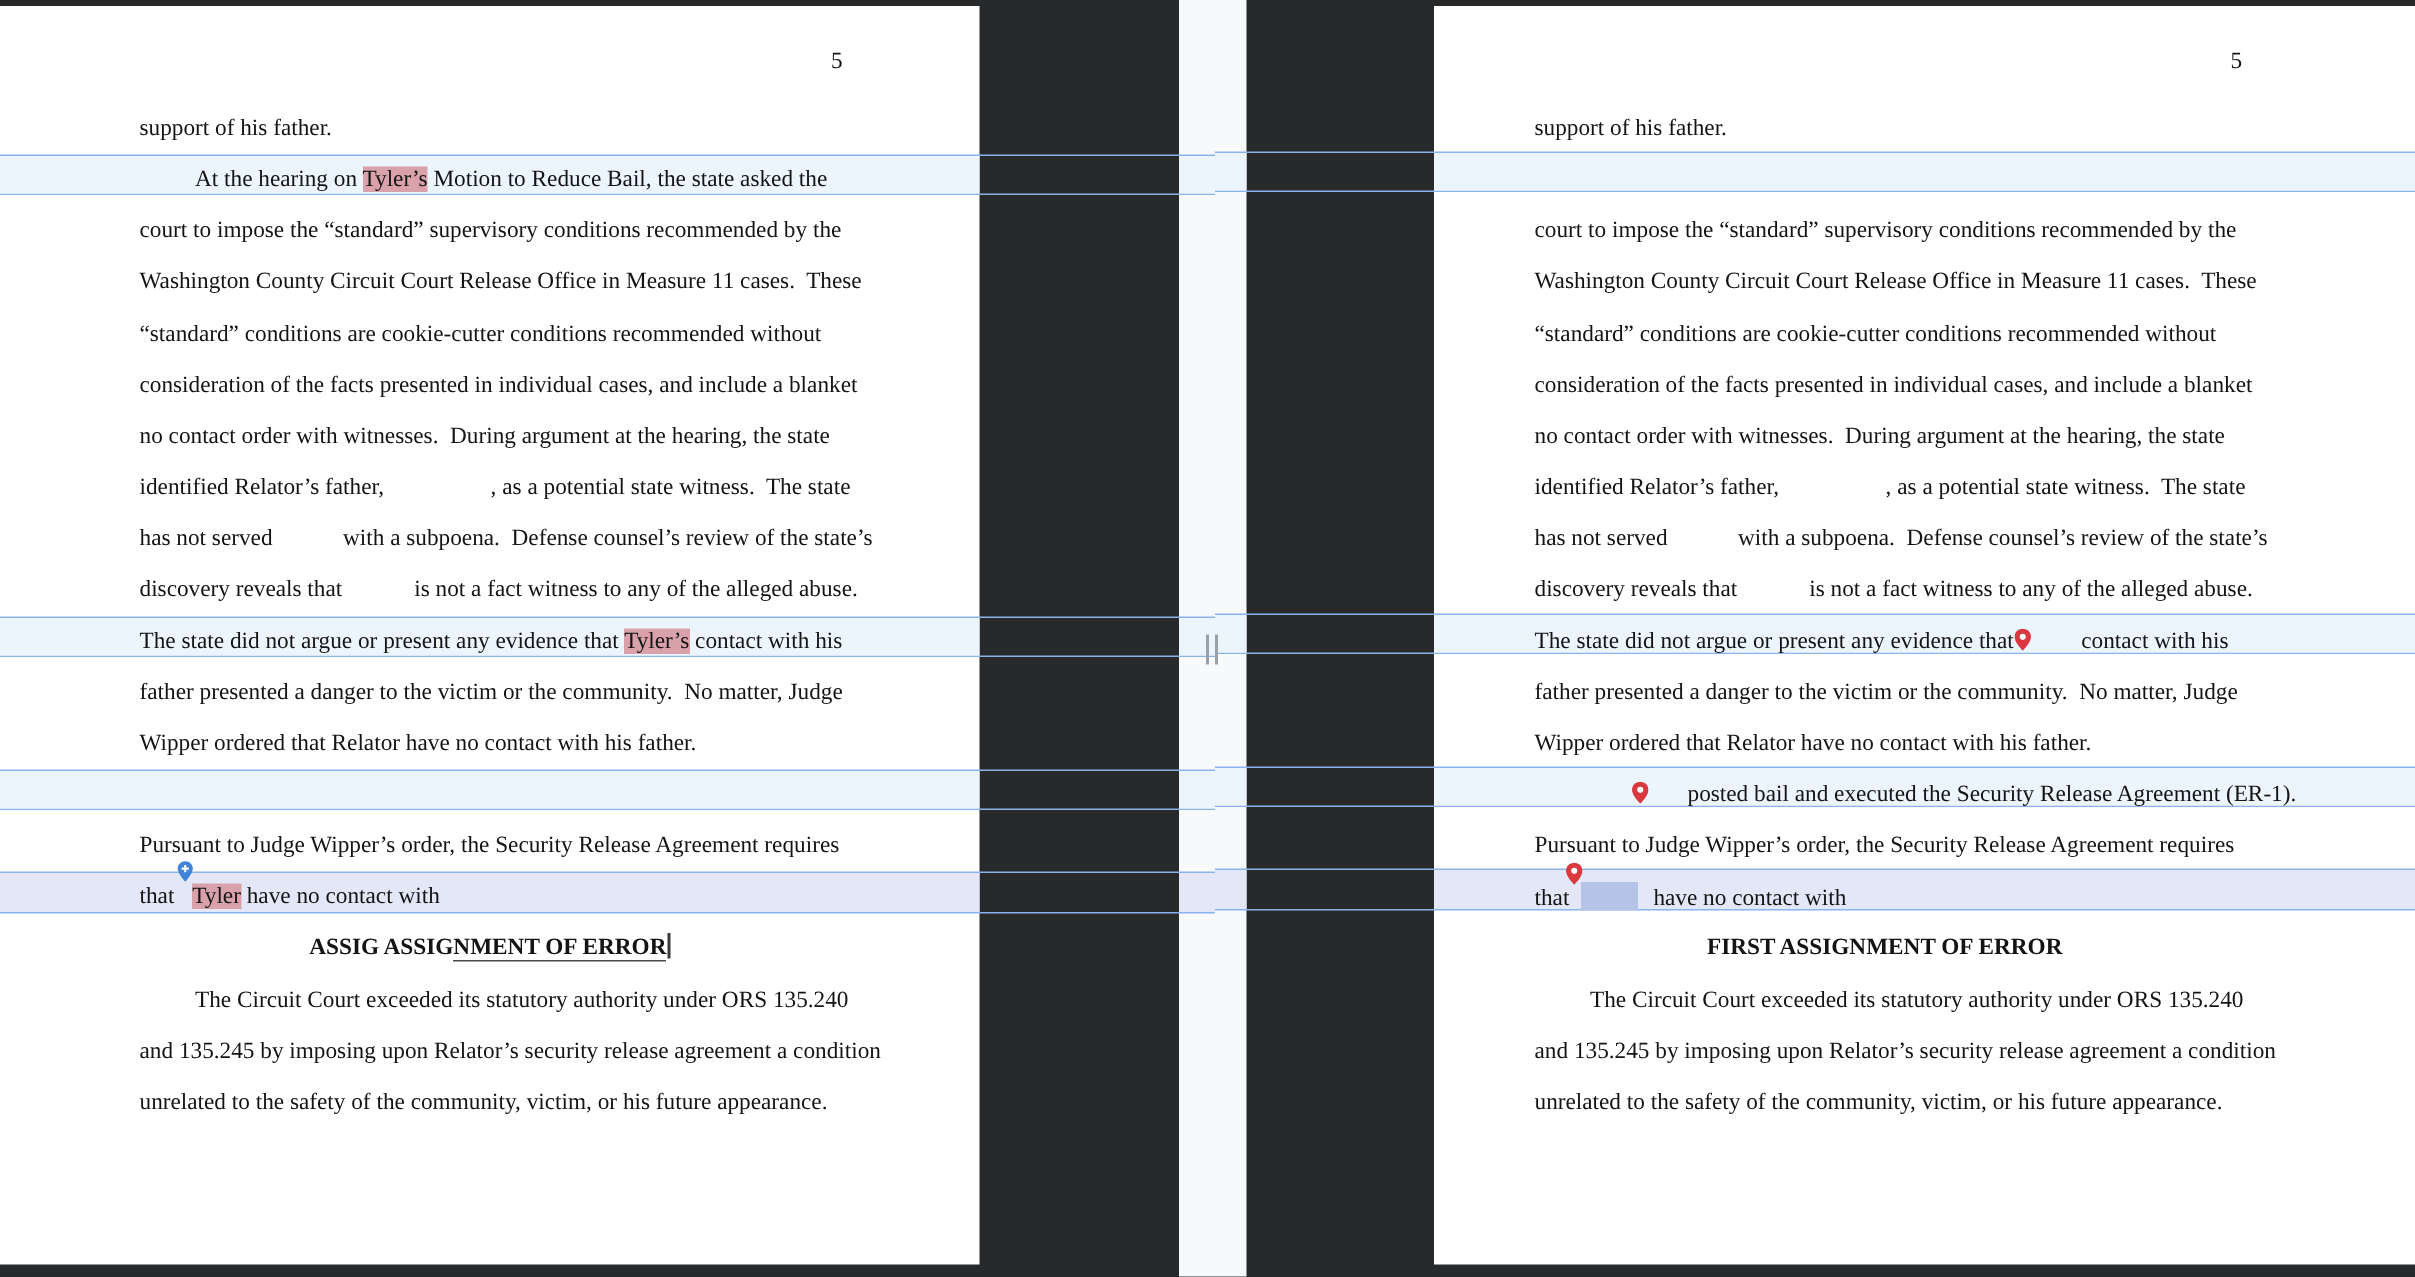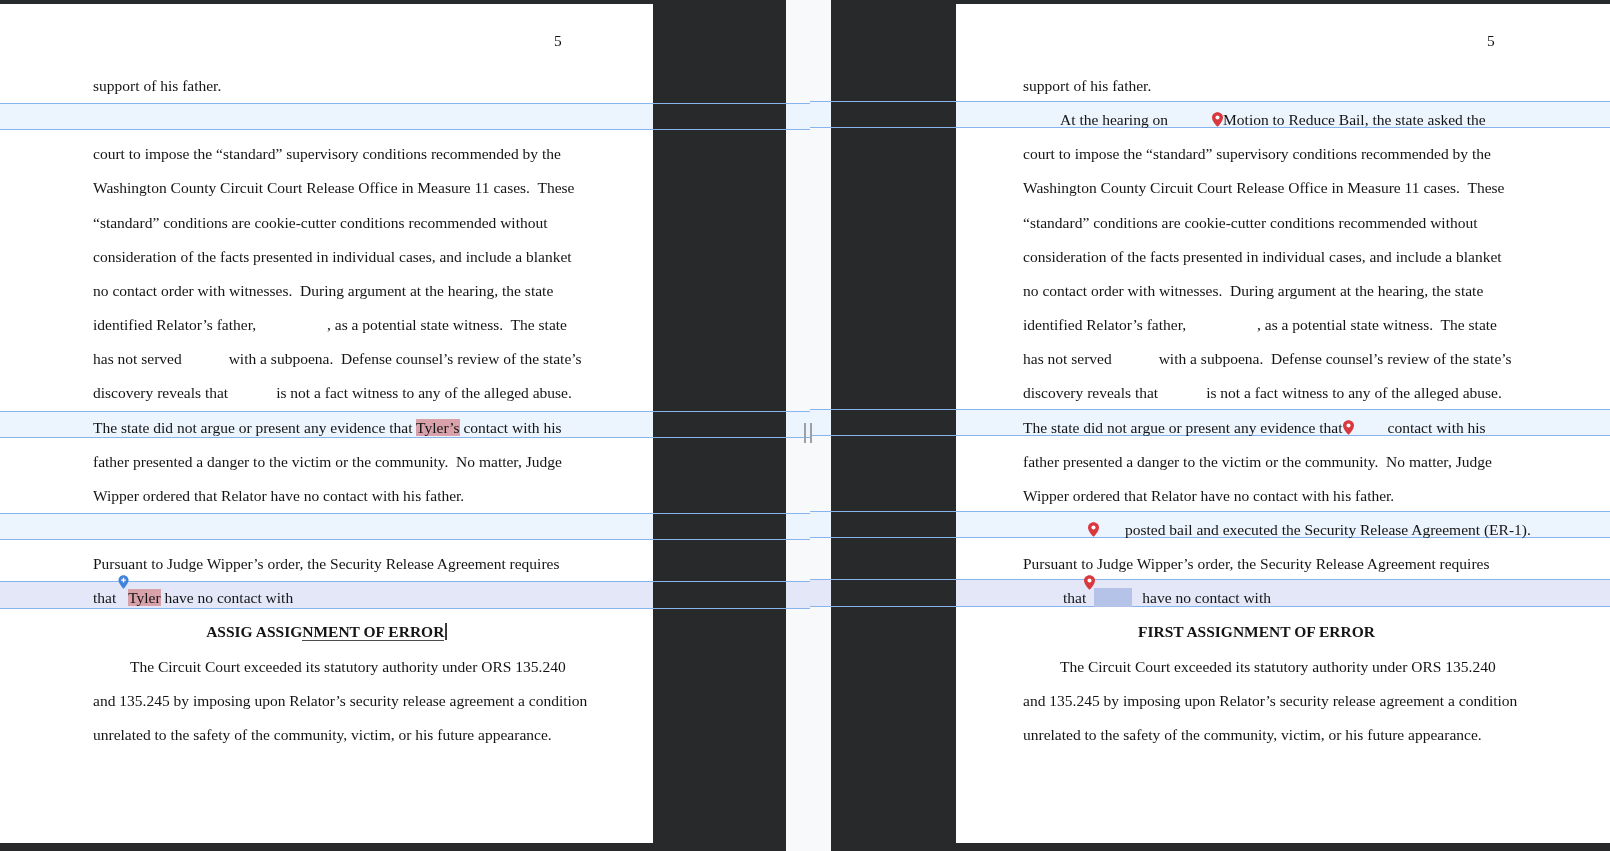--- a/index.html
+++ b/index.html
@@ -91,20 +91,21 @@
       </div>
       <div class="bh r">
         <span class="bf" style="left:0;width:21px"></span>
         <span class="bf" style="left:146px;width:654px"></span>
       </div>
     </div>
   </div>
 
 <div class="lines" id="left-lines">
     <div class="line" style="top: 76px; left: 93px;"><span class="t">support of his father.</span></div>
+    <div class="line" style="top: 110px; left: 130px;"><span class="t">At the hearing on </span><span class="hl">Tyler’s</span><span class="t"> Motion to Reduce Bail, the state asked the</span></div>
     <div class="line" style="top: 144px; left: 93px;"><span class="t">court to impose the “standard” supervisory conditions recommended by the</span></div>
     <div class="line" style="top: 178px; left: 93px;"><span class="t">Washington County Circuit Court Release Office in Measure 11 cases.  These</span></div>
     <div class="line" style="top: 213px; left: 93px;"><span class="t">“standard” conditions are cookie-cutter conditions recommended without</span></div>
     <div class="line" style="top: 247px; left: 93px;"><span class="t">consideration of the facts presented in individual cases, and include a blanket</span></div>
     <div class="line" style="top: 281px; left: 93px;"><span class="t">no contact order with witnesses.  During argument at the hearing, the state</span></div>
     <div class="line" style="top: 315px; left: 93px;"><span class="t">identified Relator’s father,</span><span class="gap" style="width: 71px;"></span><span class="t">, as a potential state witness.  The state</span></div>
     <div class="line" style="top: 349px; left: 93px;"><span class="t">has not served</span><span class="gap" style="width: 47px;"></span><span class="t">with a subpoena.  Defense counsel’s review of the state’s</span></div>
     <div class="line" style="top: 383px; left: 93px;"><span class="t">discovery reveals that</span><span class="gap" style="width: 48px;"></span><span class="t">is not a fact witness to any of the alleged abuse.</span></div>
     <div class="line" style="top: 418px; left: 93px;"><span class="t">The state did not argue or present any evidence that </span><span class="hl">Tyler’s</span><span class="t"> contact with his</span></div>
     <div class="line" style="top: 452px; left: 93px;"><span class="t">father presented a danger to the victim or the community.  No matter, Judge</span></div>
@@ -114,44 +115,40 @@
           <path d="M6 0C2.9 0 .5 2.4.5 5.4.5 9.3 6 15 6 15s5.5-5.7 5.5-9.6C11.5 2.4 9.1 0 6 0z" fill="#4083d8"></path>
           <path d="M6 2.8v5.2M3.4 5.4h5.2" stroke="#fff" stroke-width="1.5" fill="none"></path>
         </svg></span><span class="hl">Tyler</span><span class="t"> have no contact with</span></div>
     <div class="line bold center" style="top: 622px; left: 93px; width: 467px;"><span class="t">ASSIG ASSIG</span><span class="t ul">NMENT OF ERROR</span><span class="caret"></span></div>
     <div class="line" style="top: 657px; left: 130px;"><span class="t">The Circuit Court exceeded its statutory authority under ORS 135.240</span></div>
     <div class="line" style="top: 691px; left: 93px;"><span class="t">and 135.245 by imposing upon Relator’s security release agreement a condition</span></div>
     <div class="line" style="top: 725px; left: 93px;"><span class="t">unrelated to the safety of the community, victim, or his future appearance.</span></div>
   </div>
 <div class="lines" id="right-lines">
     <div class="line" style="top: 76px; left: 67px;"><span class="t">support of his father.</span></div>
-    <div class="line" style="top: 110px; left: 104px;"><span class="t">At the hearing on</span><span class="gap" style="width: 44px;"></span><span class="pinw"><svg width="11" height="15" viewBox="0 0 12 16">
-          <path d="M6 0C2.7 0 0 2.6 0 5.9 0 10.3 6 16 6 16s6-5.7 6-10.1C12 2.6 9.3 0 6 0z" fill="#d9383f"></path>
-          <circle cx="6" cy="5.9" r="2.2" fill="#fff"></circle>
-        </svg></span><span class="t">Motion to Reduce Bail, the state asked the</span></div>
     <div class="line" style="top: 144px; left: 67px;"><span class="t">court to impose the “standard” supervisory conditions recommended by the</span></div>
     <div class="line" style="top: 178px; left: 67px;"><span class="t">Washington County Circuit Court Release Office in Measure 11 cases.  These</span></div>
     <div class="line" style="top: 213px; left: 67px;"><span class="t">“standard” conditions are cookie-cutter conditions recommended without</span></div>
     <div class="line" style="top: 247px; left: 67px;"><span class="t">consideration of the facts presented in individual cases, and include a blanket</span></div>
     <div class="line" style="top: 281px; left: 67px;"><span class="t">no contact order with witnesses.  During argument at the hearing, the state</span></div>
     <div class="line" style="top: 315px; left: 67px;"><span class="t">identified Relator’s father,</span><span class="gap" style="width: 71px;"></span><span class="t">, as a potential state witness.  The state</span></div>
     <div class="line" style="top: 349px; left: 67px;"><span class="t">has not served</span><span class="gap" style="width: 47px;"></span><span class="t">with a subpoena.  Defense counsel’s review of the state’s</span></div>
     <div class="line" style="top: 383px; left: 67px;"><span class="t">discovery reveals that</span><span class="gap" style="width: 48px;"></span><span class="t">is not a fact witness to any of the alleged abuse.</span></div>
     <div class="line" style="top: 418px; left: 67px;"><span class="t">The state did not argue or present any evidence that</span><span class="pinw"><svg width="11" height="15" viewBox="0 0 12 16">
           <path d="M6 0C2.7 0 0 2.6 0 5.9 0 10.3 6 16 6 16s6-5.7 6-10.1C12 2.6 9.3 0 6 0z" fill="#d9383f"></path>
           <circle cx="6" cy="5.9" r="2.2" fill="#fff"></circle>
         </svg></span><span class="gap" style="width: 34px;"></span><span class="t">contact with his</span></div>
     <div class="line" style="top: 452px; left: 67px;"><span class="t">father presented a danger to the victim or the community.  No matter, Judge</span></div>
     <div class="line" style="top: 486px; left: 67px;"><span class="t">Wipper ordered that Relator have no contact with his father.</span></div>
     <div class="line" style="top: 520px; left: 104px;"><span class="gap" style="width: 28px;"></span><span class="pinw"><svg width="11" height="15" viewBox="0 0 12 16">
           <path d="M6 0C2.7 0 0 2.6 0 5.9 0 10.3 6 16 6 16s6-5.7 6-10.1C12 2.6 9.3 0 6 0z" fill="#d9383f"></path>
           <circle cx="6" cy="5.9" r="2.2" fill="#fff"></circle>
         </svg></span><span class="gap" style="width: 26px;"></span><span class="t">posted bail and executed the Security Release Agreement (ER-1).</span></div>
     <div class="line" style="top: 554px; left: 67px;"><span class="t">Pursuant to Judge Wipper’s order, the Security Release Agreement requires</span></div>
-    <div class="line" style="top: 588px; left: 67px; margin-left: 40px;"><span class="t">that</span><span class="pinw lift"><svg width="11" height="15" viewBox="0 0 12 16">
+    <div class="line" style="top: 588px; left: 67px;"><span class="t">that</span><span class="pinw lift"><svg width="11" height="15" viewBox="0 0 12 16">
           <path d="M6 0C2.7 0 0 2.6 0 5.9 0 10.3 6 16 6 16s6-5.7 6-10.1C12 2.6 9.3 0 6 0z" fill="#d9383f"></path>
           <circle cx="6" cy="5.9" r="2.2" fill="#fff"></circle>
         </svg></span><span class="rbox" style="width: 38px;"></span><span class="gap" style="width: 10px;"></span><span class="t">have no contact with</span></div>
     <div class="line bold center" style="top: 622px; left: 67px; width: 467px;"><span class="t">FIRST ASSIGNMENT OF ERROR</span></div>
     <div class="line" style="top: 657px; left: 104px;"><span class="t">The Circuit Court exceeded its statutory authority under ORS 135.240</span></div>
     <div class="line" style="top: 691px; left: 67px;"><span class="t">and 135.245 by imposing upon Relator’s security release agreement a condition</span></div>
     <div class="line" style="top: 725px; left: 67px;"><span class="t">unrelated to the safety of the community, victim, or his future appearance.</span></div>
   </div>
 
 <div class="pnum" style="left:554px;top:31px">5</div>

